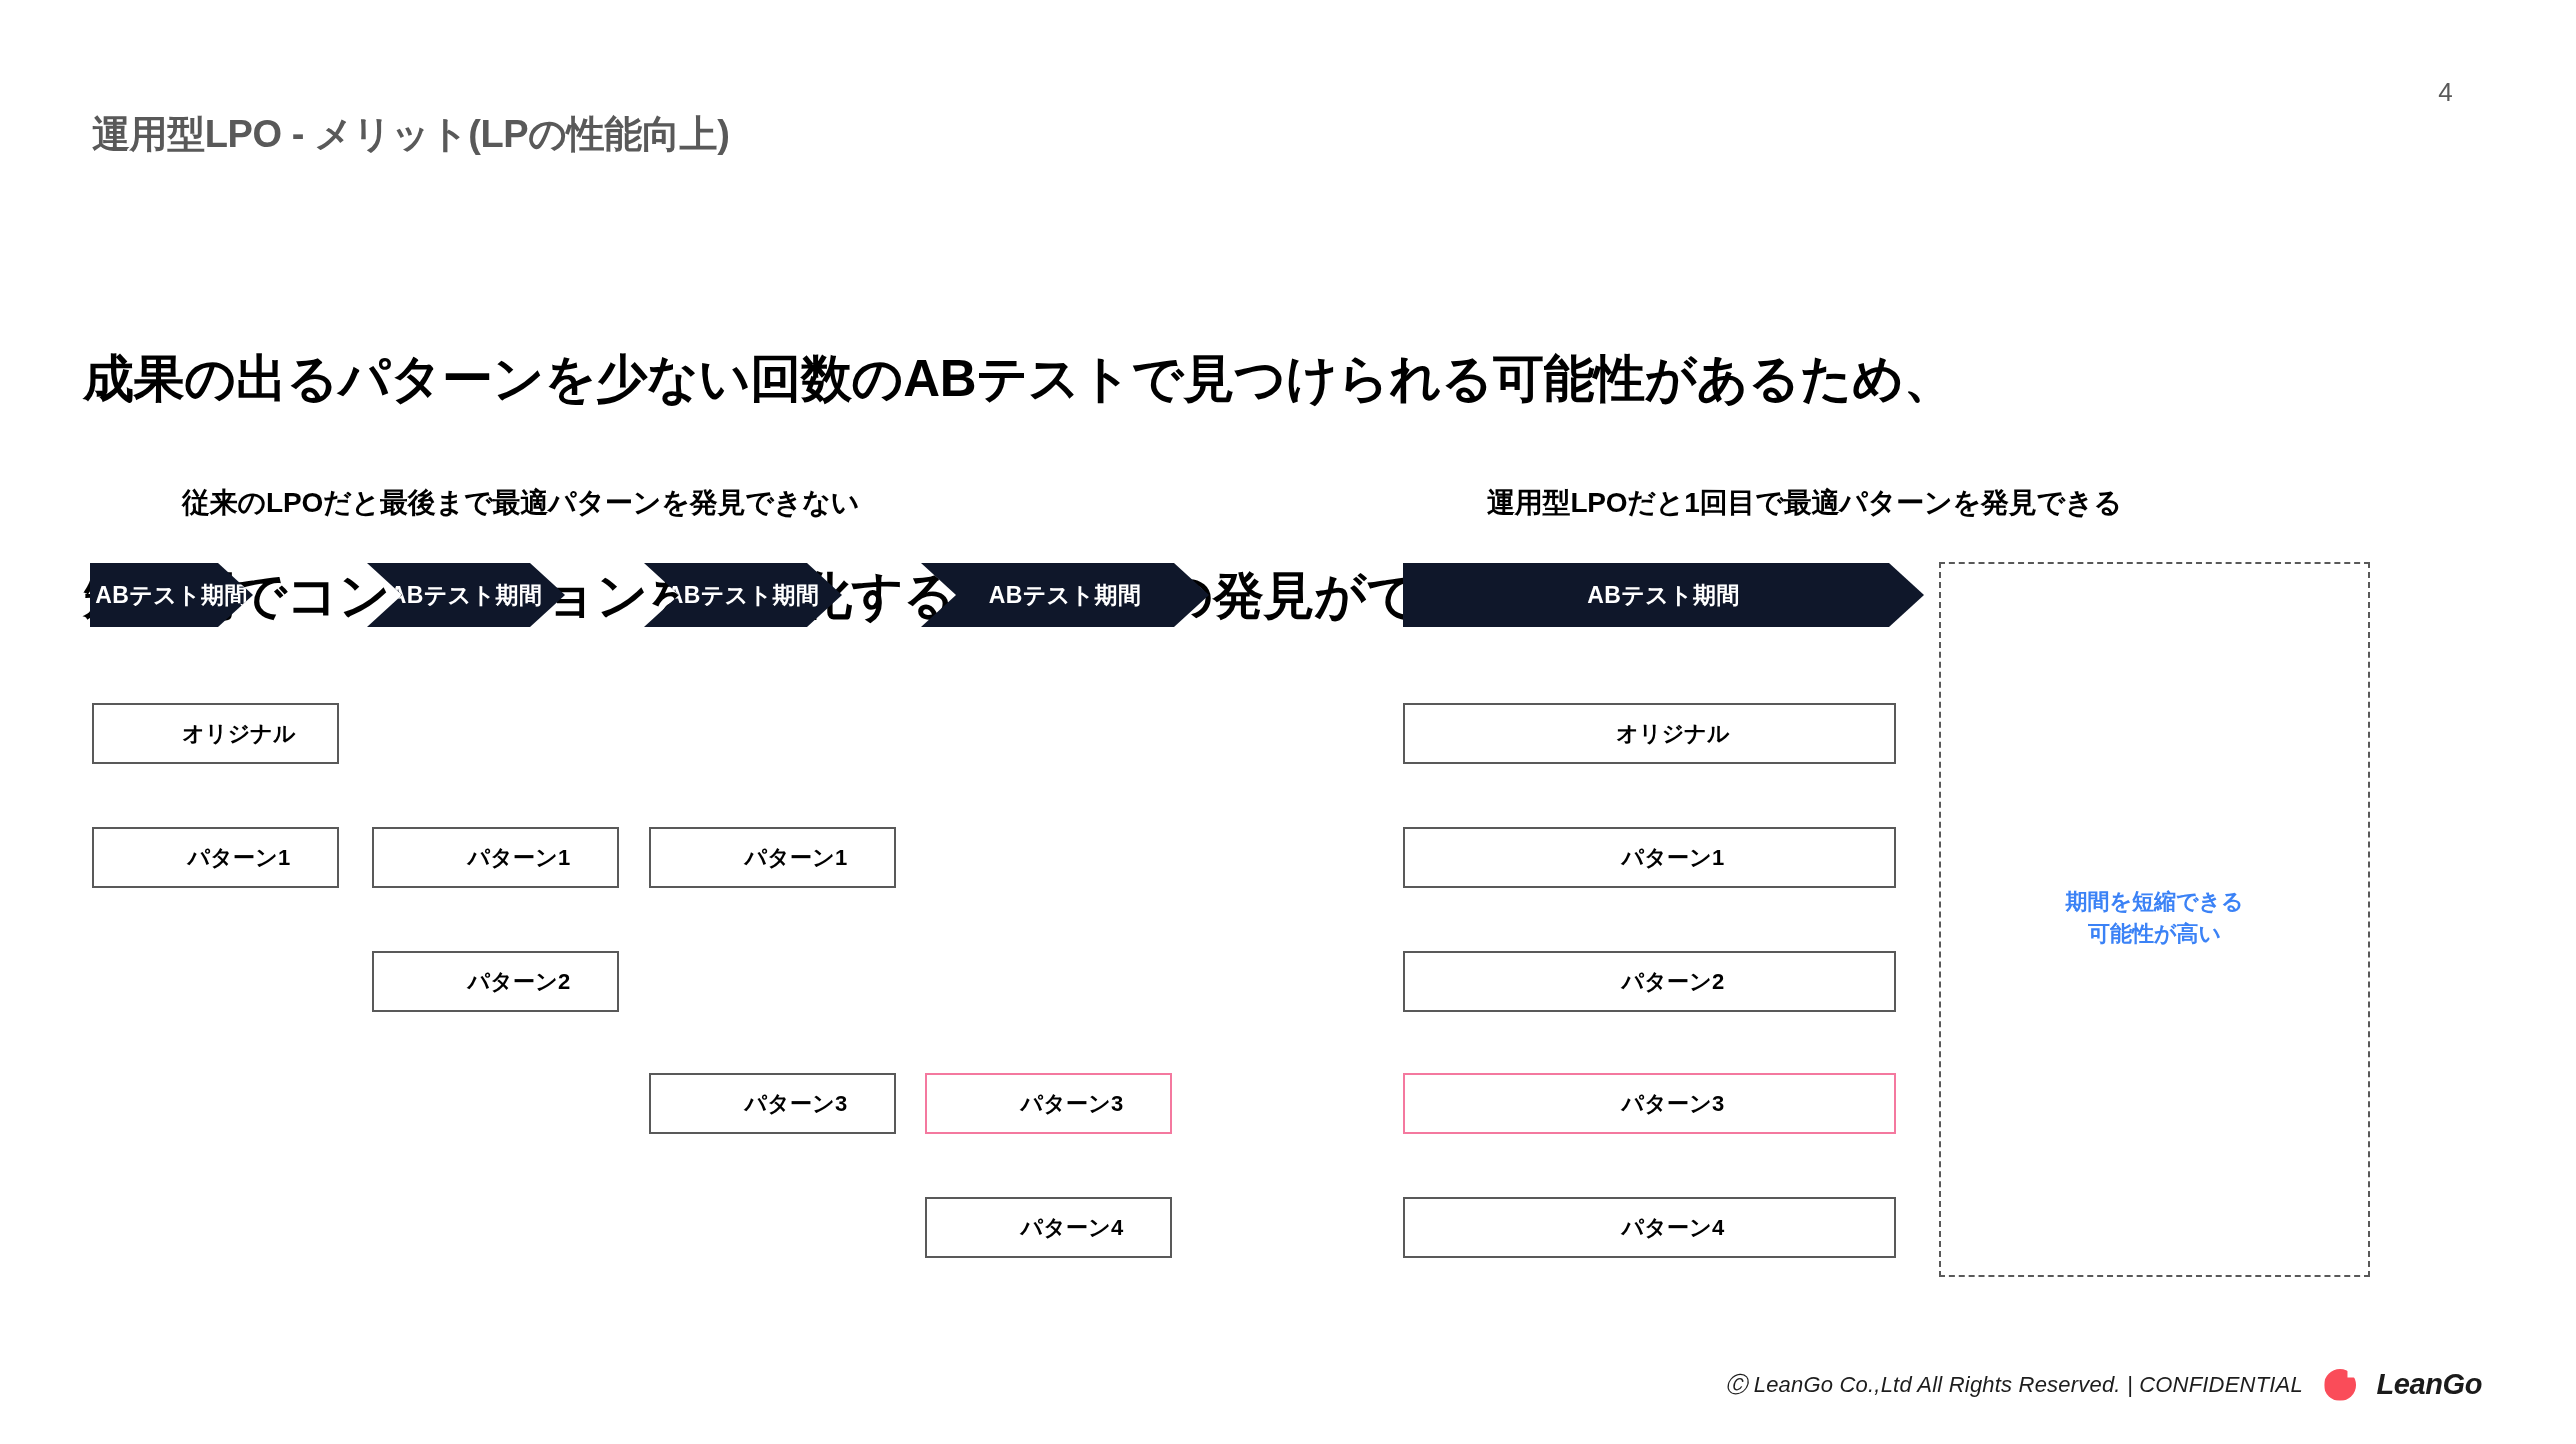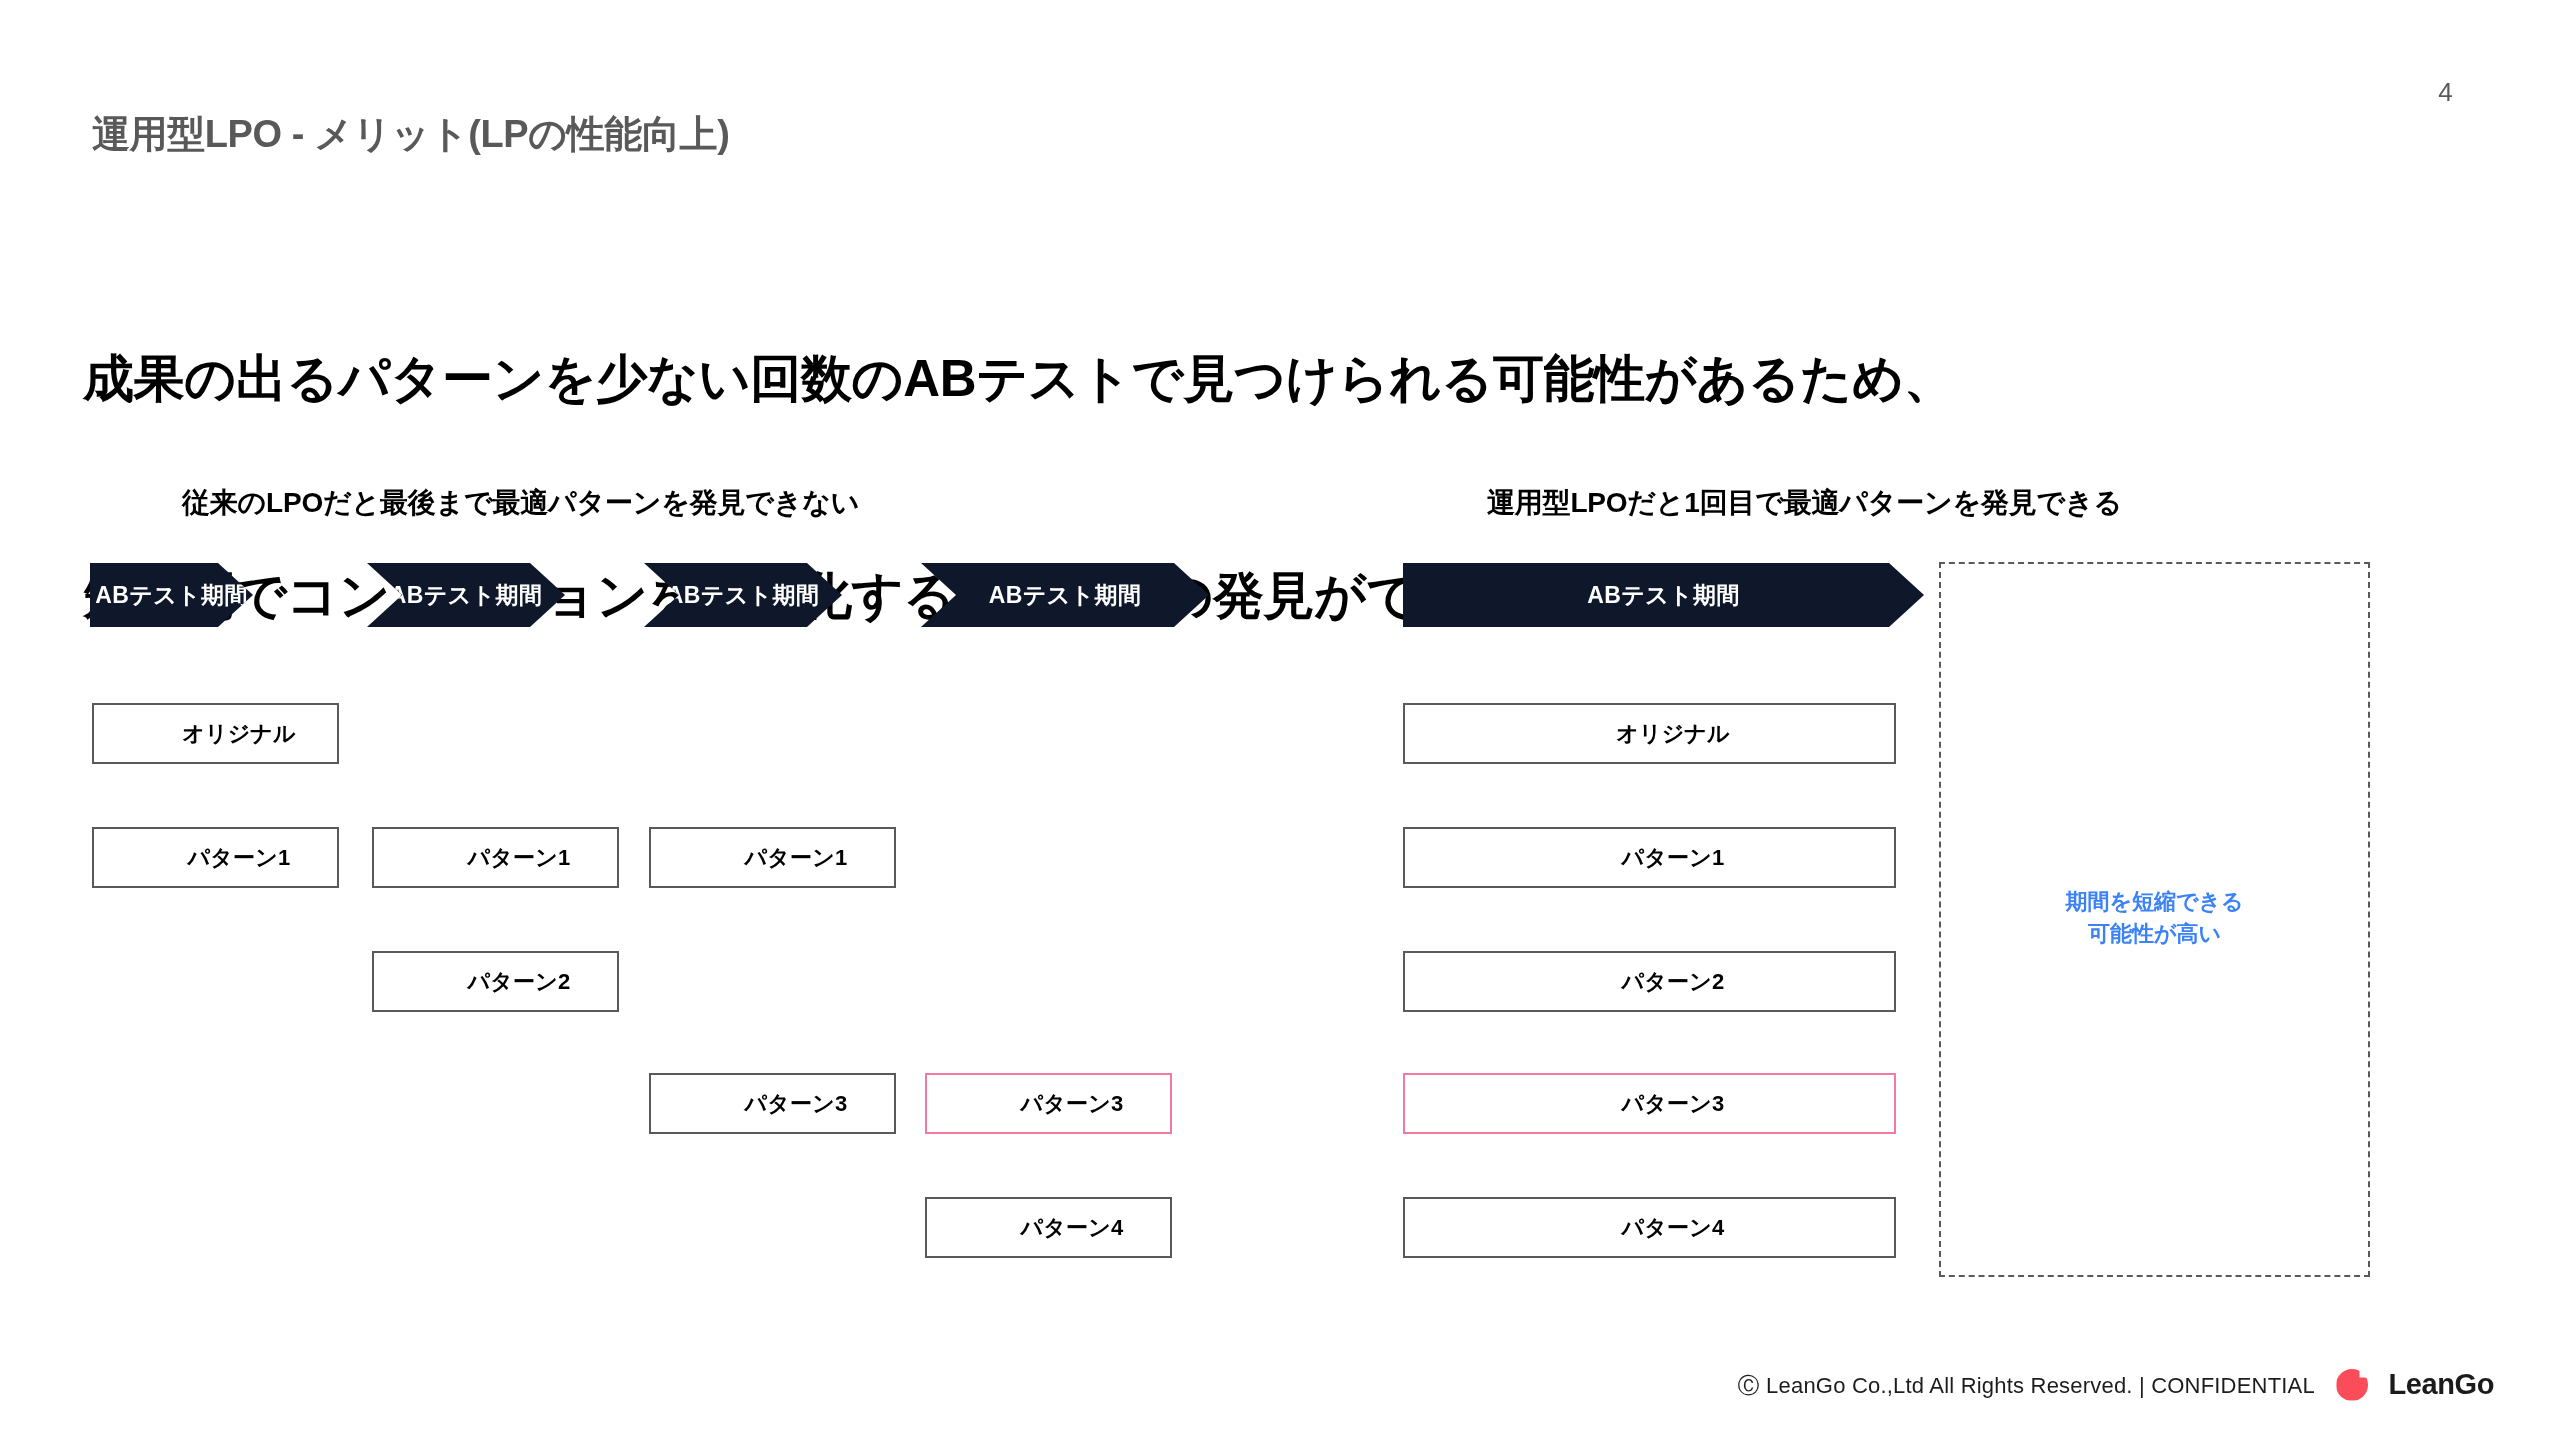--- a/index.html
+++ b/index.html
@@ -120,25 +120,26 @@
     font-size: 22px;
     font-weight: 700;
     line-height: 1.45;
     color: #3b82f6;
     white-space: pre-line;
   }
 
   
   #footer {
     position: absolute;
-    right: 82px;
+    right: 94px;
     bottom: 43px;
     display: flex;
-    align-items: flex-end;
+    align-items: center;
     gap: 21.5px;
+    font-style: italic;
   }
   #footer-text {
     font-size: 22px;
     font-weight: 400;
     color: #1d1d1d;
     letter-spacing: 0.2px;
     white-space: nowrap;
   }
   #footer-logo {
     display: flex;

